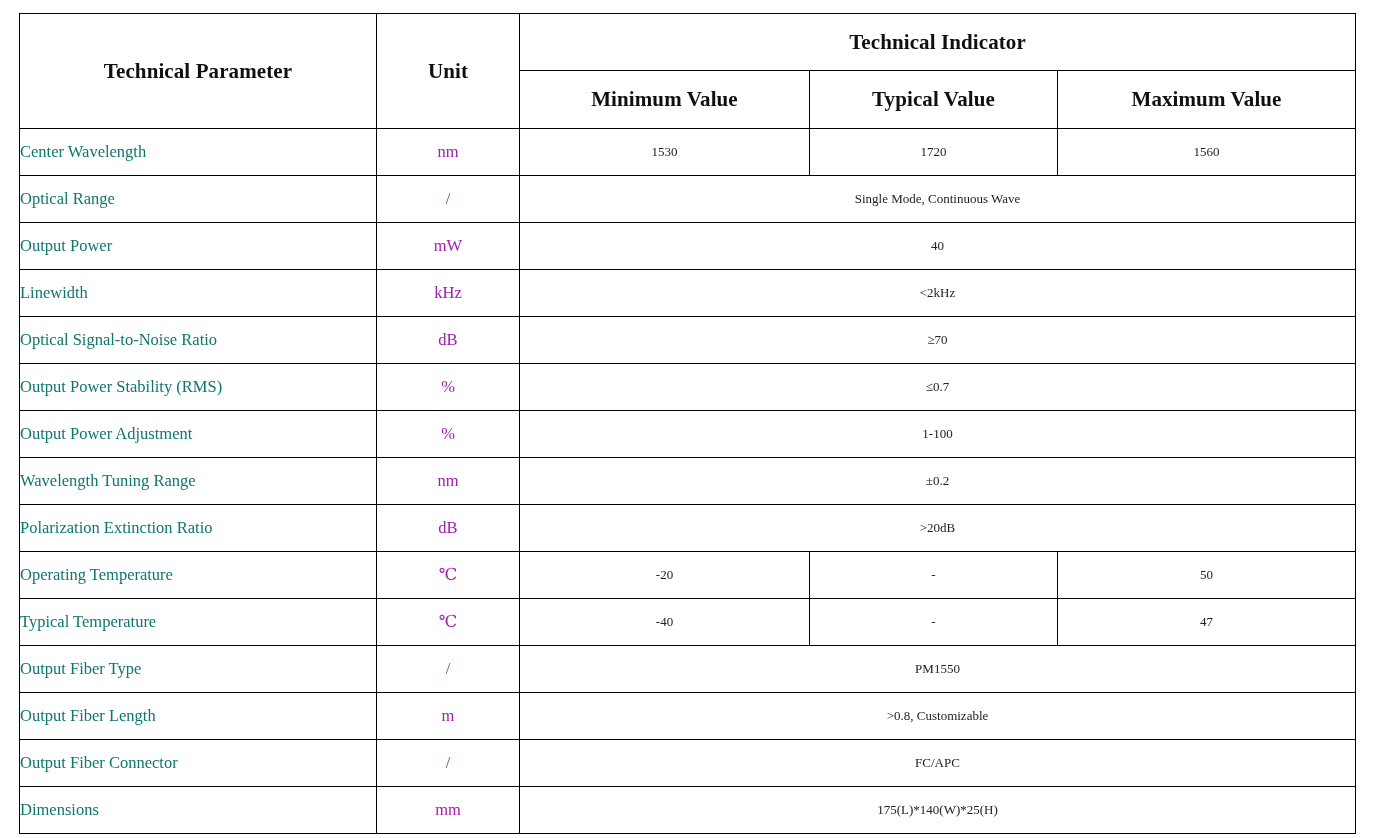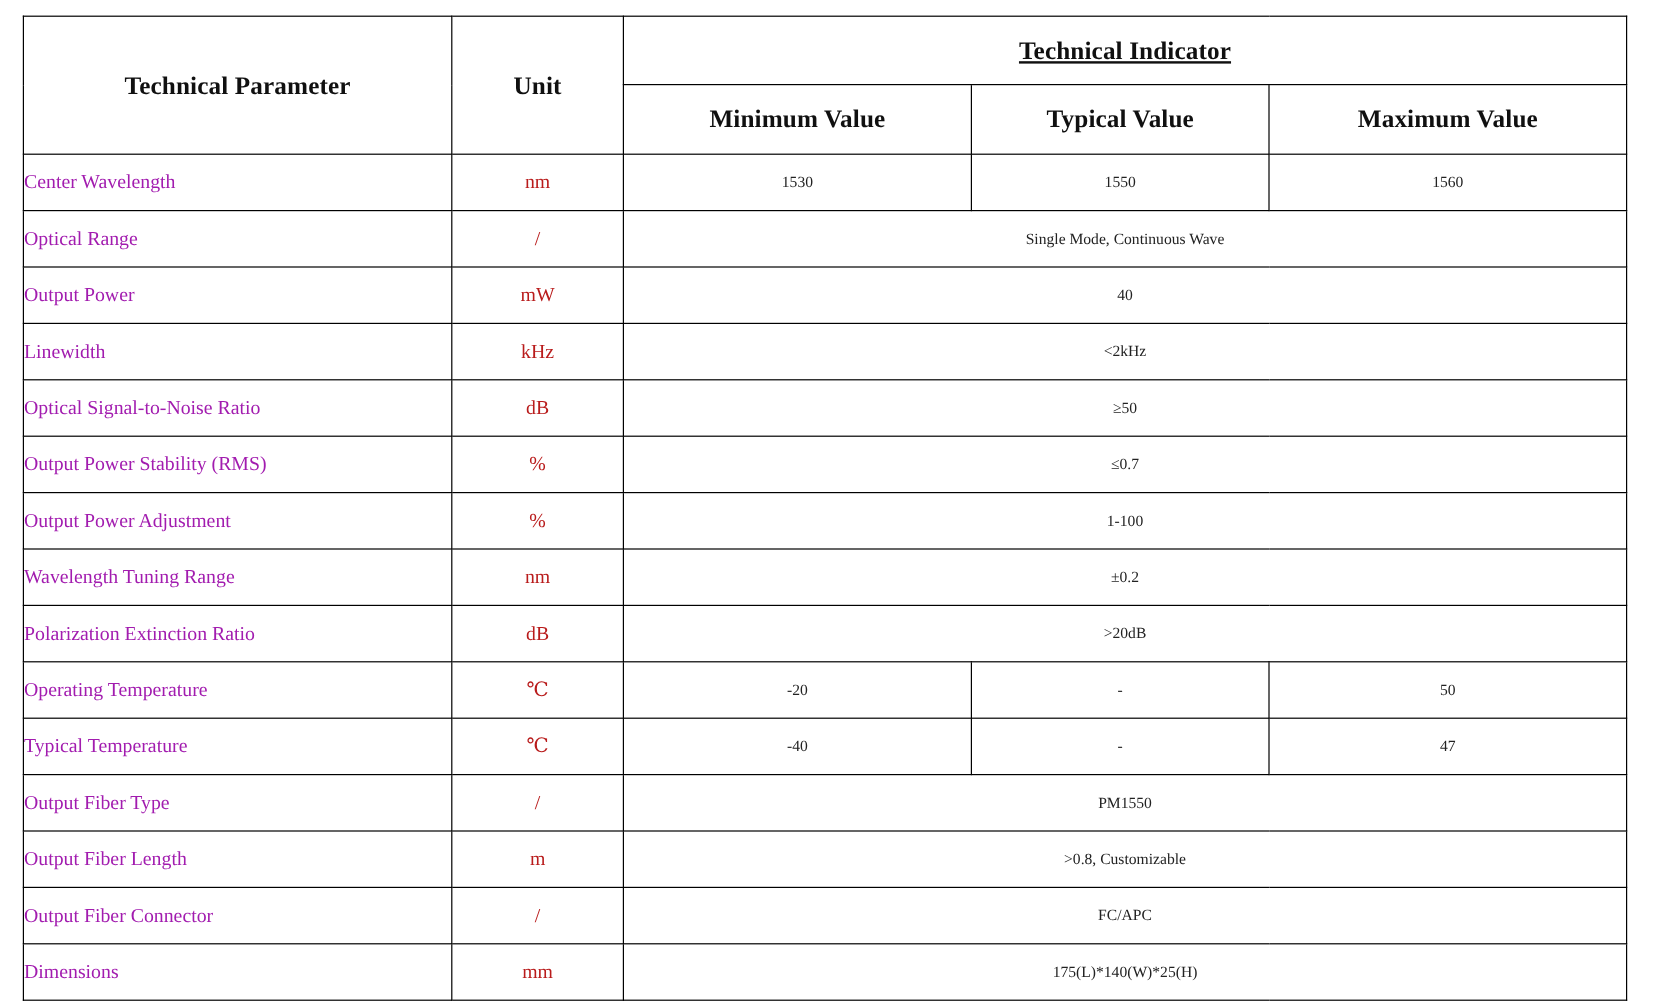--- a/index.html
+++ b/index.html
@@ -50,40 +50,39 @@
     font-size: 21px;
     text-align: center;
     color: #101010;
     letter-spacing: 0.1px;
   }
   th.head-tall {
     height: 113px;
   }
   th.head-group {
     height: 56px;
-    text-decoration: underline;
   }
   th.head-sub {
     height: 57px;
     margin-top: 36px;
   }
 
   
   td.param {
     height: 46px;
     text-align: left;
     padding-left: 9px;
     font-size: 16.5px;
-    color: #a21caf;
+    color: #0f766e;
     white-space: nowrap;
   }
   td.unit {
     text-align: center;
     font-size: 16.5px;
-    color: #b91c1c;
+    color: #a21caf;
   }
   td.val {
     text-align: center;
     font-size: 13px;
     color: #222222;
   }
 </style>
 </head>
 <body>
 
@@ -107,42 +106,42 @@
         <th class="head head-sub">Minimum Value</th>
         <th class="head head-sub">Typical Value</th>
         <th class="head head-sub">Maximum Value</th>
       </tr>
     </thead>
     <tbody id="spec-body">
         <tr>
           <td class="param">Center Wavelength</td>
           <td class="unit">nm</td>
           <td class="val">1530</td>
-          <td class="val">1550</td>
+          <td class="val">1720</td>
           <td class="val">1560</td>
         </tr>
         <tr>
           <td class="param">Optical Range</td>
           <td class="unit">/</td>
           <td class="val" colspan="3">Single Mode, Continuous Wave</td>
         </tr>
         <tr>
           <td class="param">Output Power</td>
           <td class="unit">mW</td>
           <td class="val" colspan="3">40</td>
         </tr>
         <tr>
           <td class="param">Linewidth</td>
           <td class="unit">kHz</td>
           <td class="val" colspan="3">&lt;2kHz</td>
         </tr>
         <tr>
           <td class="param">Optical Signal-to-Noise Ratio</td>
           <td class="unit">dB</td>
-          <td class="val" colspan="3">≥50</td>
+          <td class="val" colspan="3">≥70</td>
         </tr>
         <tr>
           <td class="param">Output Power Stability (RMS)</td>
           <td class="unit">%</td>
           <td class="val" colspan="3">≤0.7</td>
         </tr>
         <tr>
           <td class="param">Output Power Adjustment</td>
           <td class="unit">%</td>
           <td class="val" colspan="3">1-100</td>

